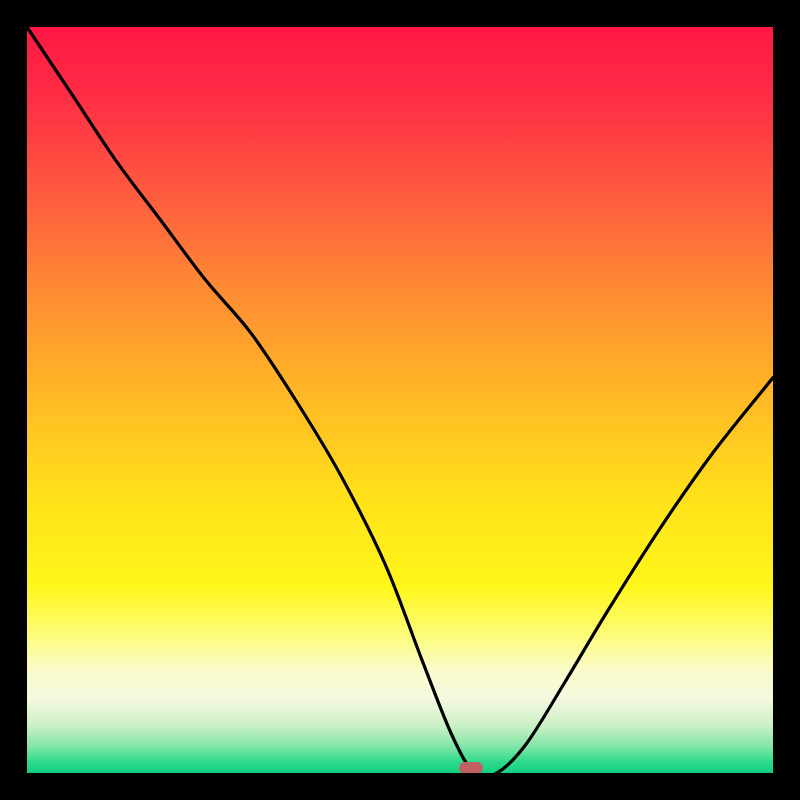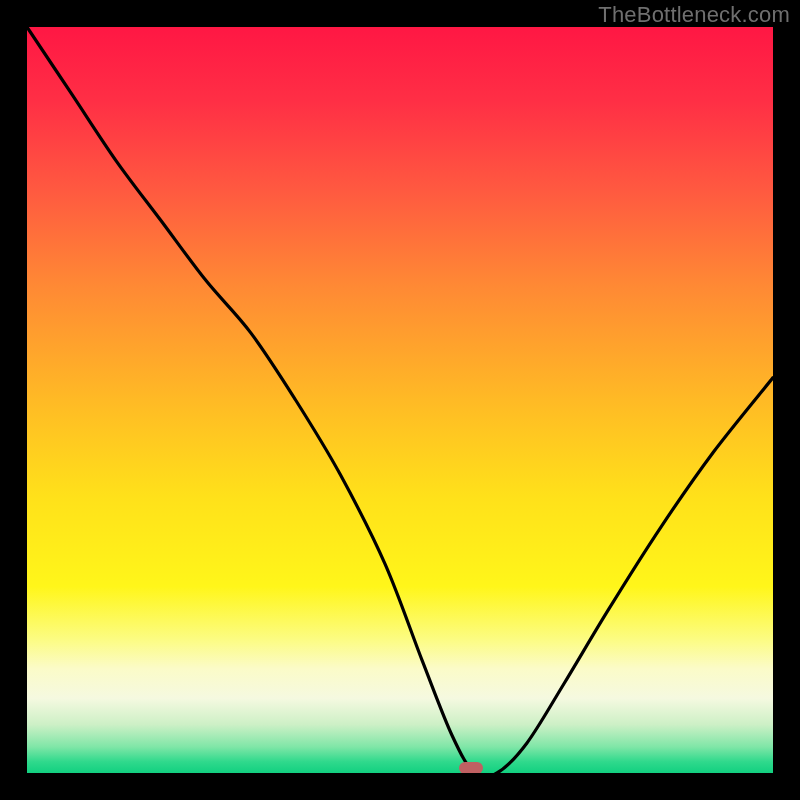--- a/index.html
+++ b/index.html
@@ -80,14 +80,13 @@
       <rect x="0" y="0" width="746" height="746" fill="url(#g)"></rect>
     </svg>
 
     <svg class="curve" viewBox="0 0 746 746" preserveAspectRatio="none">
       <path id="curve-path" d="M 0.0 0.0 C 7.5 11.2, 29.8 44.8, 44.8 67.1 C 59.7 89.5, 74.6 113.1, 89.5 134.3 C 104.4 155.4, 119.4 174.1, 134.3 194.0 C 149.2 213.9, 164.1 235.0, 179.0 253.6 C 194.0 272.3, 208.9 286.0, 223.8 305.9 C 238.7 325.8, 253.6 349.4, 268.6 373.0 C 283.5 396.6, 298.4 420.2, 313.3 447.6 C 328.2 475.0, 344.4 506.0, 358.1 537.1 C 371.8 568.2, 384.2 605.5, 395.4 634.1 C 406.6 662.7, 416.5 690.1, 425.2 708.7 C 433.9 727.4, 440.1 739.8, 447.6 746.0 C 455.1 752.2, 461.3 751.0, 470.0 746.0 C 478.7 741.0, 488.6 731.1, 499.8 716.2 C 511.0 701.2, 523.4 678.9, 537.1 656.5 C 550.8 634.1, 565.7 608.0, 581.9 581.9 C 598.0 555.8, 616.7 525.9, 634.1 499.8 C 651.5 473.7, 667.7 450.1, 686.3 425.2 C 705.0 400.4, 736.1 363.1, 746.0 350.6" fill="none" stroke="#000" stroke-width="3.2" stroke-linecap="round" stroke-linejoin="round"></path>
     </svg>
 
     <div id="marker" class="marker" style="left: 443.87px; top: 740.778px; background: rgb(192, 96, 98);"></div>
   </div>
 
-  <div class="watermark">TheBottleneck.com</div>
 </div>
 
 </body></html>

